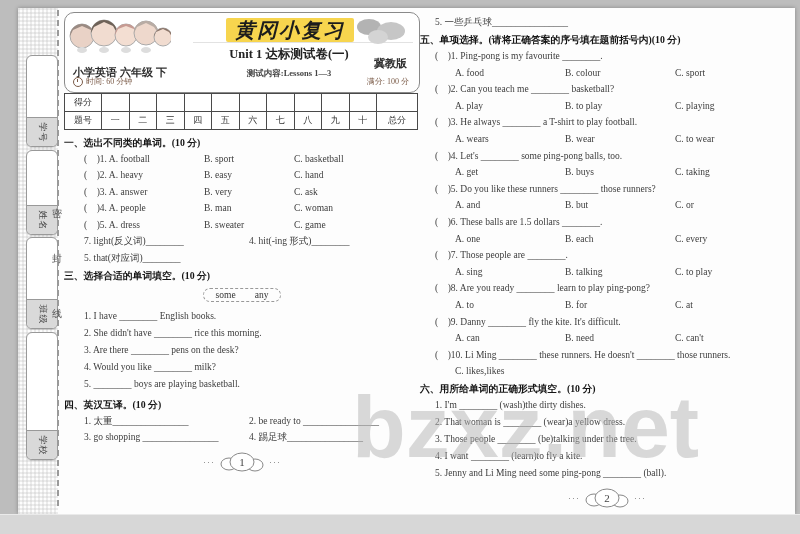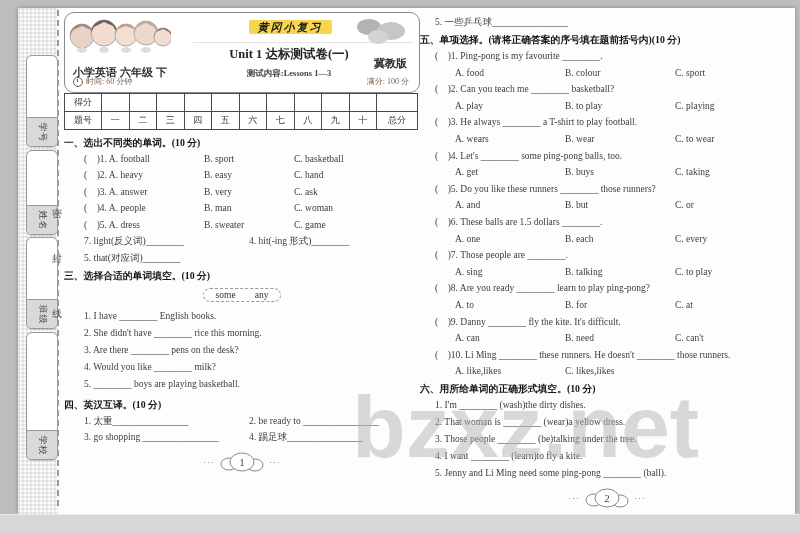--- a/index.html
+++ b/index.html
@@ -18,21 +18,21 @@
   .tab-label span{display:inline-block;transform:rotate(90deg);font-size:9px;color:#444;
                   letter-spacing:1px;white-space:nowrap;font-family:"Liberation Sans",sans-serif;}
   .seal-line{position:absolute;left:57px;top:10px;height:496px;border-left:2px dashed #9a9a9a;}
   .seal-char{position:absolute;left:-7px;font-size:10px;color:#555;font-family:"Liberation Sans",sans-serif;}
   
   .header-box{position:absolute;left:64px;top:12px;width:354px;height:79px;background:#fff;
               border:1.5px solid #8a8a8a;border-radius:10px;}
   .kids{position:absolute;left:4px;top:3px;}
   .brand{position:absolute;left:132px;top:4px;width:186px;text-align:center;}
   .brand span{background:#f7d54e;padding:1px 9px;font-weight:bold;font-style:italic;
-              font-size:11px;color:#1c1c1c;letter-spacing:2px;border-radius:2px;
+              font-size:20px;color:#1c1c1c;letter-spacing:2px;border-radius:2px;
               font-family:"Liberation Sans",sans-serif;}
   .hdr-line{position:absolute;left:128px;right:6px;top:29px;border-top:1px solid #e2e2e2;}
   .subject{position:absolute;left:8px;top:44px;font-weight:bold;font-size:11px;color:#2e2e2e;
            font-family:"Liberation Sans",sans-serif;margin-top:8px;}
   .unit{position:absolute;left:126px;top:33px;width:196px;text-align:center;font-weight:bold;
         font-size:12.5px;color:#222;white-space:nowrap;}
   .scope{position:absolute;left:126px;top:55px;width:196px;text-align:center;font-size:8.5px;
          color:#444;font-weight:bold;}
   .clouds{position:absolute;right:6px;top:3px;}
   .edition{position:absolute;right:12px;top:43px;font-weight:bold;font-size:11px;color:#2e2e2e;}
@@ -298,21 +298,20 @@
       <span class="c">C. at</span>
     </div>
     <div class="q-row">(    )9. Danny ________ fly the kite. It's difficult.</div>
     <div class="abc-row">
       <span class="a">A. can</span>
       <span class="b">B. need</span>
       <span class="c">C. can't</span>
     </div>
     <div class="q-row">(    )10. Li Ming ________ these runners. He doesn't ________ those runners.</div>
     <div class="abc-row">
-      <span class="a">A. like,likes</span>
       <span class="c">C. likes,likes</span>
     </div>
 
     <div class="sec-title">六、用所给单词的正确形式填空。(10 分)</div>
     <div class="fill-row fill15">1. I'm ________ (wash)the dirty dishes.</div>
     <div class="fill-row fill15">2. That woman is ________ (wear)a yellow dress.</div>
     <div class="fill-row fill15">3. Those people ________ (be)talking under the tree.</div>
     <div class="fill-row fill15">4. I want ________ (learn)to fly a kite.</div>
     <div class="fill-row fill15">5. Jenny and Li Ming need some ping-pong ________ (ball).</div>
 

